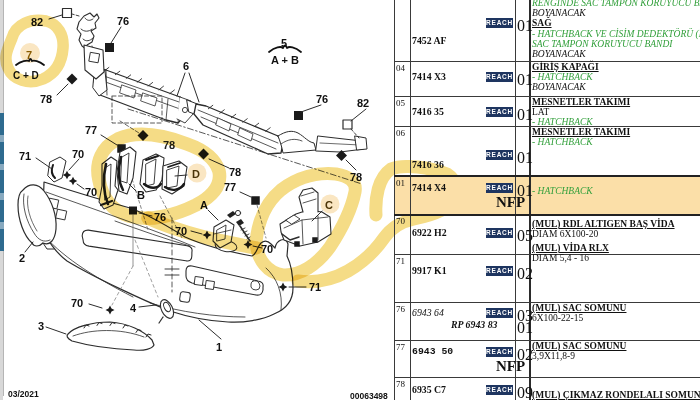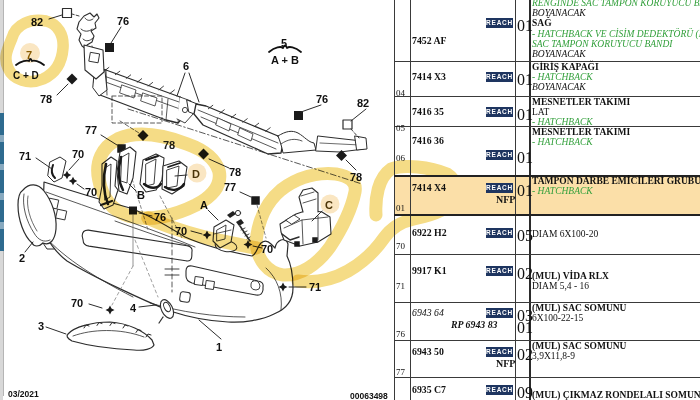--- a/index.html
+++ b/index.html
@@ -1,30 +1,30 @@
 <!DOCTYPE html>
 <html><head>
 <meta charset="utf-8">
 <style>
   html,body{margin:0;padding:0;}
   #page{position:relative;width:700px;height:400px;background:#ffffff;overflow:hidden;
         font-family:"Liberation Serif", serif;}
   .vline{position:absolute;background:#3a3a3a;width:1px;}
   .hline{position:absolute;background:#3a3a3a;height:1px;left:394px;width:306px;}
-  .rownum{position:absolute;left:396px;font:9px "Liberation Serif",serif;color:#111;margin-top:25px;}
+  .rownum{position:absolute;left:396px;font:9px "Liberation Serif",serif;color:#111;}
   .pn{position:absolute;left:412px;font-weight:bold;font-size:9.8px;color:#111;white-space:nowrap;}
   .badge{position:absolute;left:486px;width:27px;height:10px;background:#1e3560;color:#fff;
          font-family:"Liberation Sans",sans-serif;font-size:6.5px;font-weight:bold;
          text-align:center;line-height:10px;letter-spacing:0.8px;}
   .qty{position:absolute;left:517px;font-size:16px;color:#111;}
   .desc{position:absolute;left:532px;font-size:9.5px;color:#111;white-space:nowrap;line-height:10.2px;}
-  .b{font-weight:bold;}
+  .b{font-weight:bold;text-decoration:underline;}
   .g{color:#33a03c;font-style:italic;}
   .i{font-style:italic;}
-  .nfp{position:absolute;font-weight:bold;font-size:10px;color:#111;}
+  .nfp{position:absolute;font-weight:bold;font-size:15px;color:#111;}
 </style>
 </head>
 <body>
 <div id="page">
 
   <div style="position:absolute;left:0;top:0;width:3px;height:400px;background:#d8d8d8;"></div>
 
   <div style="position:absolute;left:3px;top:0;width:1px;height:396px;background:#b5b5b5;"></div>
 
   <div style="position:absolute;left:0;top:113px;width:4px;height:138px;background:#87a9bf;"></div>
@@ -351,69 +351,69 @@
   <div class="pn" style="top:106px;">7416 35</div>
   <div class="badge" style="top:107px;">REACH</div>
   <div class="qty" style="top:106px;">01</div>
   <div class="desc" style="top:97px;">
     <span class="b">MESNETLER TAKIMI</span><br>
     <span>LAT</span><br>
     <span class="g">- HATCHBACK</span>
   </div>
 
   <div class="rownum" style="top:128px;">06</div>
-  <div class="pn" style="top:135px;">7416 36</div>
+  <div class="pn" style="top:159px;">7416 36</div>
   <div class="badge" style="top:150px;">REACH</div>
   <div class="qty" style="top:149px;">01</div>
   <div class="desc" style="top:127px;">
     <span class="b">MESNETLER TAKIMI</span><br>
     <span class="g">- HATCHBACK</span>
   </div>
 
   <div class="rownum" style="top:178px;">01</div>
   <div class="pn" style="top:182px;">7414 X4</div>
   <div class="badge" style="top:183px;">REACH</div>
   <div class="nfp" style="left:496px;top:194px;">NFP</div>
   <div class="qty" style="top:182px;">01</div>
   <div class="desc" style="top:176px;">
-    <span class="b">TAMPON DARBE EMİCİLERİ GRUBU</span><br>
+    <br>
     <span class="g">- HATCHBACK</span>
   </div>
 
   <div class="rownum" style="top:216px;">70</div>
   <div class="pn" style="top:227px;">6922 H2</div>
   <div class="badge" style="top:228px;">REACH</div>
   <div class="qty" style="top:227px;">05</div>
   <div class="desc" style="top:219px;">
-    <br>
+    <span class="b">(MUL) RDL ALTIGEN BAŞ VİDA</span><br>
     <span>DIAM 6X100-20</span>
   </div>
 
   <div class="rownum" style="top:256px;">71</div>
   <div class="pn" style="top:265px;">9917 K1</div>
   <div class="badge" style="top:266px;">REACH</div>
   <div class="qty" style="top:265px;">02</div>
-  <div class="desc" style="top:271px;">
+  <div class="desc" style="top:243px;">
     <span class="b">(MUL) VİDA RLX</span><br>
     <span>DIAM 5,4 - 16</span>
   </div>
 
   <div class="rownum" style="top:304px;">76</div>
   <div class="pn i" style="top:307px;font-weight:normal;">6943 64</div>
   <div class="badge" style="top:308px;">REACH</div>
   <div class="qty" style="top:307px;">03</div>
   <div class="pn i" style="left:451px;top:319px;">RP 6943 83</div>
   <div class="qty" style="top:319px;">01</div>
   <div class="desc" style="top:303px;">
     <span class="b">(MUL) SAC SOMUNU</span><br>
     <span>6X100-22-15</span>
   </div>
 
   <div class="rownum" style="top:342px;">77</div>
-  <div class="pn" style="top:346px;">6943 50</div>
+  <div class="pn" style="top:346px;font-family:Liberation Mono, monospace;">6943 50</div>
   <div class="badge" style="top:347px;">REACH</div>
   <div class="nfp" style="left:496px;top:358px;">NFP</div>
   <div class="qty" style="top:346px;">02</div>
   <div class="desc" style="top:341px;">
     <span class="b">(MUL) SAC SOMUNU</span><br>
     <span>3,9X11,8-9</span>
   </div>
 
   <div class="rownum" style="top:379px;">78</div>
   <div class="pn" style="top:384px;">6935 C7</div>

